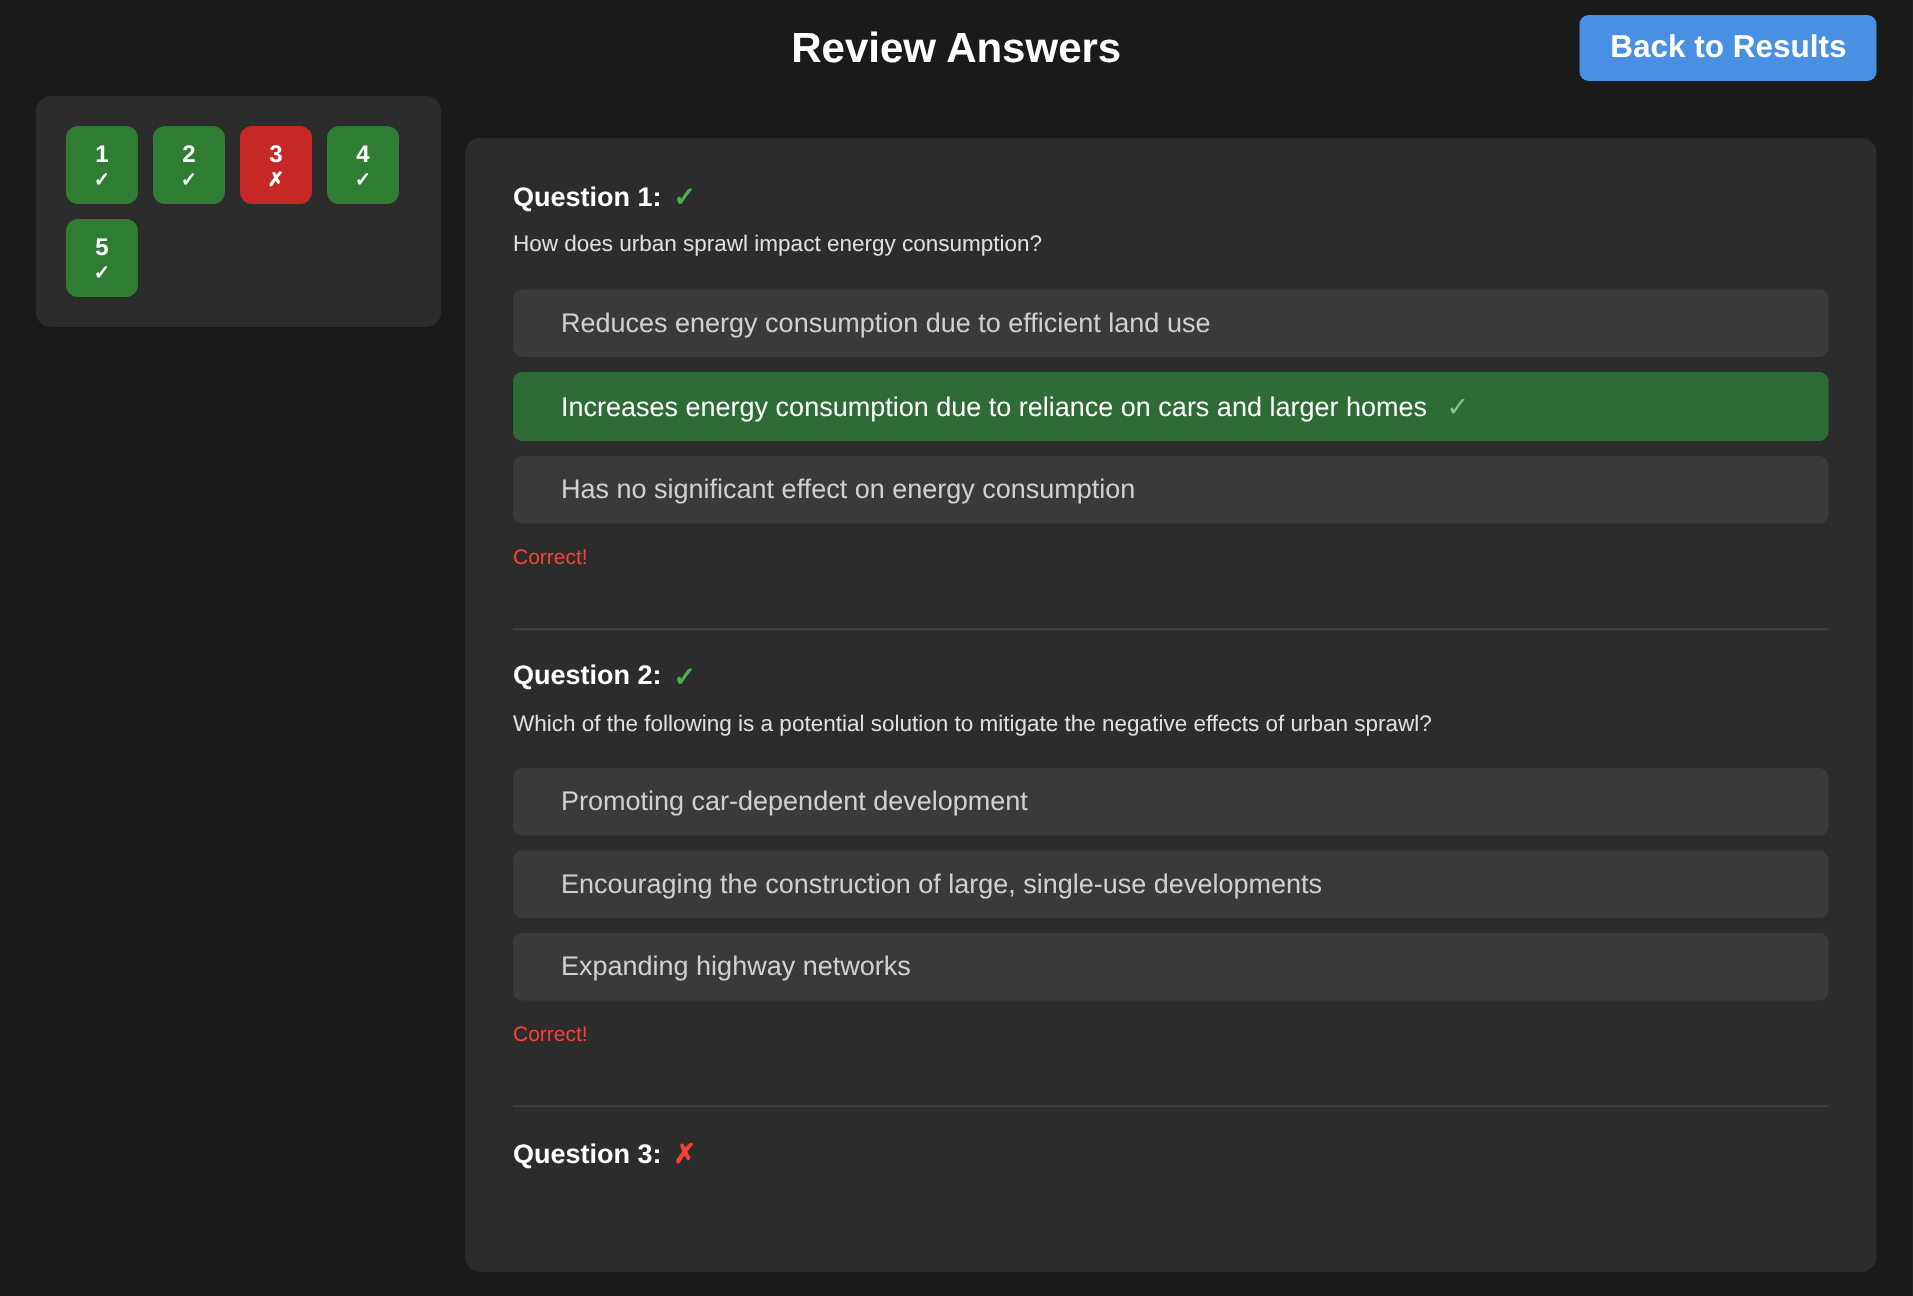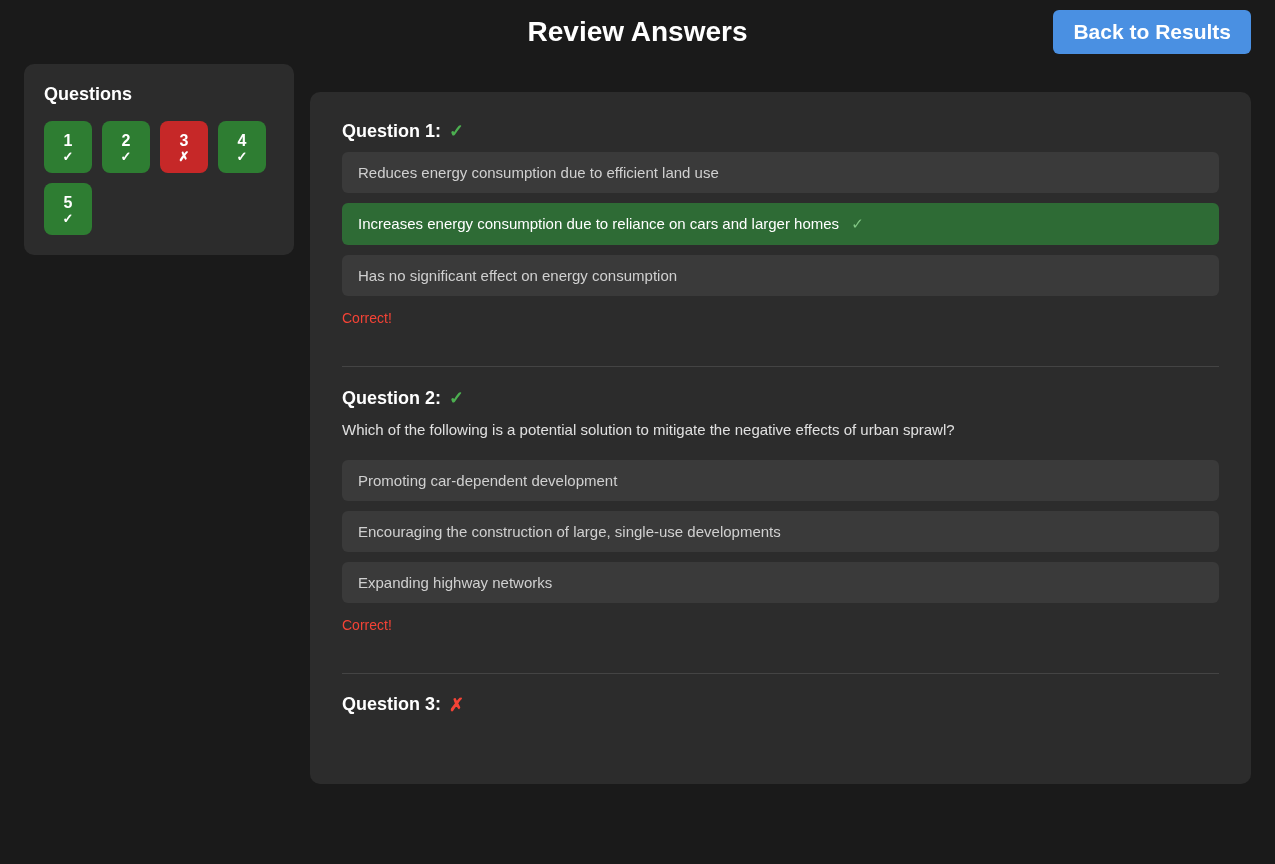--- a/index.html
+++ b/index.html
@@ -149,22 +149,22 @@
     .options-list {
       display: flex;
       flex-direction: column;
       gap: 10px;
       margin-bottom: 14px;
     }
 
     .option-item {
       background-color: #3a3a3a;
       border-radius: 6px;
-      padding: 12px 16px;
-      font-size: 15px;
+      padding: 12px 32px;
+      font-size: 18px;
       color: #d0d0d0;
     }
 
     .option-item.selected-correct {
       background-color: #2e6b35;
       color: #ffffff;
     }
 
     .option-check {
       color: #81c784;
@@ -190,21 +190,20 @@
 <body>
 
 <div class="header">
   <h1 class="header-title">Review Answers</h1>
   <button class="back-button">Back to Results</button>
 </div>
 
 <div class="main-content">
 
   <div class="sidebar">
-    <div class="sidebar-title">Questions</div>
     <div class="question-numbers">
 
     <div class="q-badge correct">
           <span class="q-num">1</span>
           <span class="q-icon">✓</span>
         </div>
         <div class="q-badge correct">
           <span class="q-num">2</span>
           <span class="q-icon">✓</span>
         </div>
@@ -223,20 +222,21 @@
       </div>
   </div>
 
   <div class="questions-panel">
 
   <div class="question-block">
         <div class="question-header">
           <span>Question 1:</span>
           <span class="check-icon">✓</span>
         </div>
+        <p class="question-text">How does urban sprawl impact energy consumption?</p>
         <div class="options-list">
           <div class="option-item "><span>Reduces energy consumption due to efficient land use</span></div>
           <div class="option-item selected-correct"><span>Increases energy consumption due to reliance on cars and larger homes</span><span class="option-check"> ✓</span></div>
           <div class="option-item "><span>Has no significant effect on energy consumption</span></div>
         </div>
         <p class="result-label correct-label">Correct!</p>
       </div>
       <hr class="divider">
       <div class="question-block">
         <div class="question-header">

